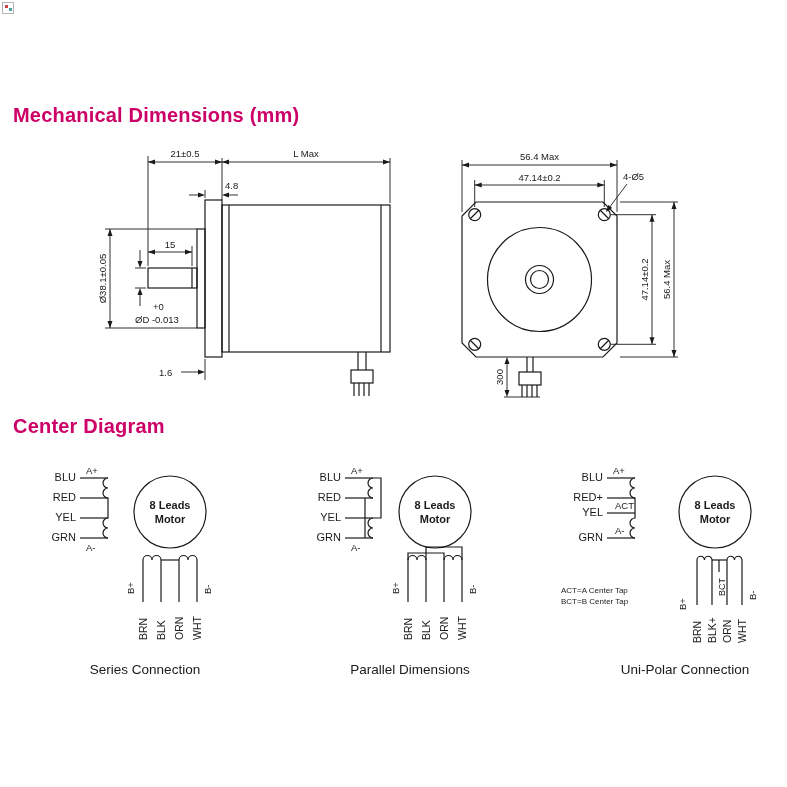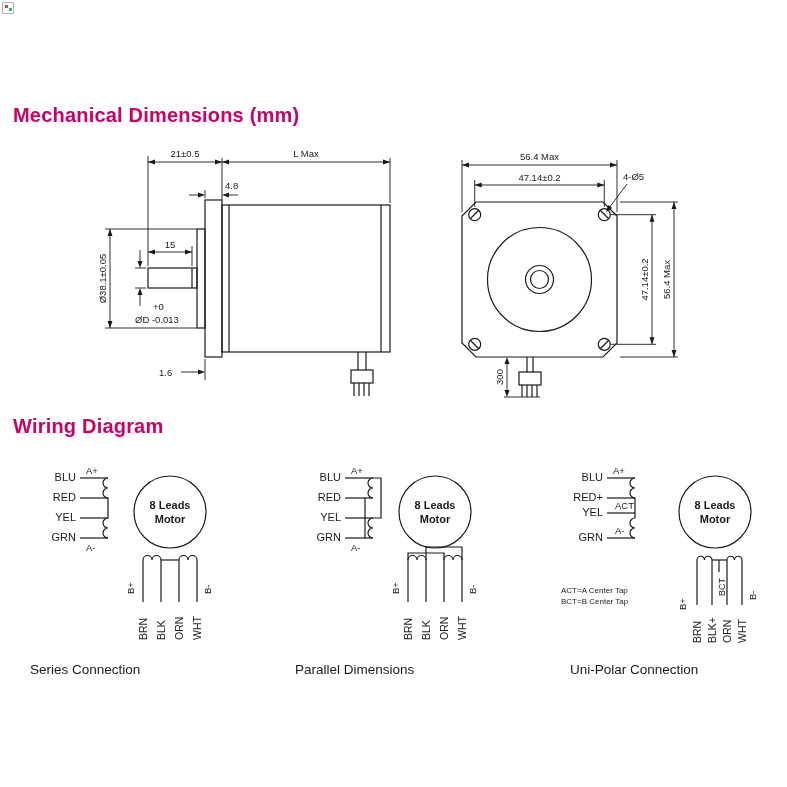--- a/index.html
+++ b/index.html
@@ -3,21 +3,21 @@
 <meta charset="utf-8">
 <style>
   :root { --accent:#cc0066; }
   html,body { margin:0; padding:0; }
   body {
     width:787px; height:787px; background:#ffffff; position:relative;
     font-family:"Liberation Sans", sans-serif; color:#1a1a1a; overflow:hidden;
   }
   .abs { position:absolute; }
   .hdr { position:absolute; color:var(--accent); font-weight:bold; font-size:20px; letter-spacing:0.2px; }
-  .cap { position:absolute; font-size:13.5px; color:#1a1a1a; }
+  .cap { position:absolute; font-size:13.5px; color:#1a1a1a; text-align:center; }
   svg text { font-family:"Liberation Sans", sans-serif; fill:#1a1a1a; font-size:9.5px; }
   .ln line, .ln rect, .ln path, .ln circle { stroke:#1a1a1a; stroke-width:1.2; fill:none; }
   .ln path.fill, .mc { fill:#ffffff; }
   .dim line { stroke:#1a1a1a; stroke-width:0.9; fill:none; }
   .dim polygon { fill:#1a1a1a; stroke:none; }
   .wire line, .wire path { stroke:#1a1a1a; stroke-width:1.2; fill:none; }
   .mc { stroke:#1a1a1a; stroke-width:1.2; }
   .mt { font-size:11px; font-weight:bold; }
   .ll { font-size:11px; }
   .sm { font-size:9.5px; }
@@ -178,21 +178,21 @@
   </g>
   <g class="dim">
     <line x1="64" y1="257" x2="100" y2="257"></line>
     <line x1="67" y1="224" x2="67" y2="250"></line>
     <polygon points="67,217 64.5,224 69.5,224"></polygon>
     <polygon points="67,257 64.5,250 69.5,250"></polygon>
     <text x="63" y="237" transform="rotate(-90 63 237)" text-anchor="middle">300</text>
   </g>
 </svg>
 
-<div class="hdr" style="left:13px;top:415px">Wiring Diagram</div>
+<div class="hdr" style="left:13px;top:415px">Center Diagram</div>
 
 <svg class="abs" style="left:30px;top:450px" width="230" height="210" viewBox="0 0 230 210">
   <g class="wire">
     <line x1="50" y1="28" x2="78" y2="28"></line>
     <line x1="50" y1="48" x2="78" y2="48"></line>
     <line x1="50" y1="68" x2="78" y2="68"></line>
     <line x1="50" y1="88" x2="78" y2="88"></line>
     <path d="M78,28 A5,5 0 0 0 78,38 A5,5 0 0 0 78,48 L78,68 A5,5 0 0 0 78,78 A5,5 0 0 0 78,88"></path>
   </g>
   <g>

